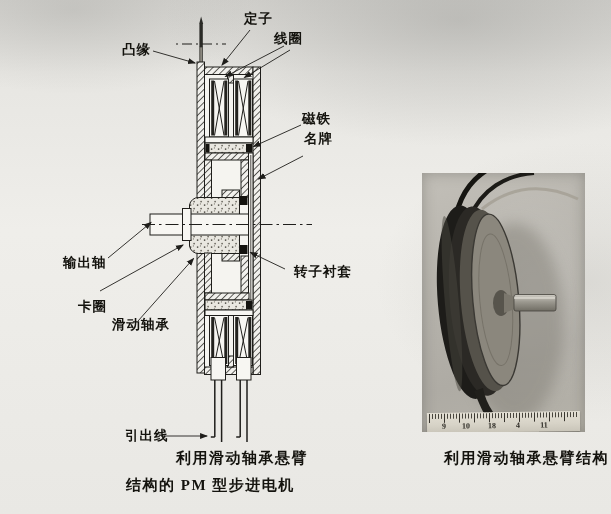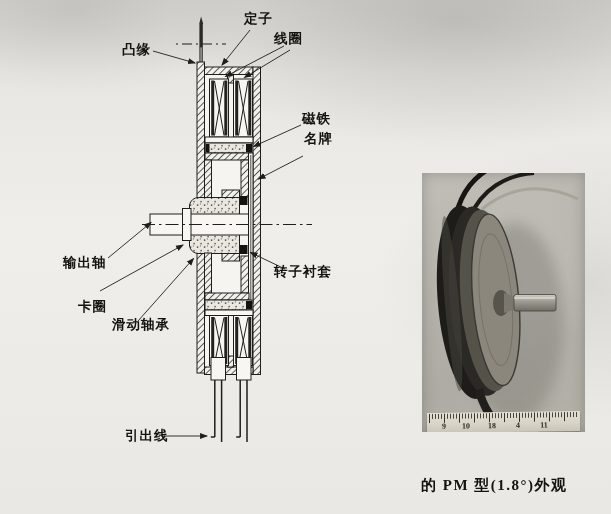--- a/index.html
+++ b/index.html
@@ -199,24 +199,26 @@
   </svg>
 
   <div class="lbl" style="left:244px;top:12px">定子</div>
   <div class="lbl" style="left:122px;top:43px">凸缘</div>
   <div class="lbl" style="left:274px;top:32px">线圈</div>
   <div class="lbl" style="left:302px;top:112px">磁铁</div>
   <div class="lbl" style="left:304px;top:132px">名牌</div>
   <div class="lbl" style="left:63px;top:256px">输出轴</div>
   <div class="lbl" style="left:78px;top:300px">卡圈</div>
   <div class="lbl" style="left:112px;top:318px">滑动轴承</div>
-  <div class="lbl" style="left:274px;top:265px">转子衬套</div>
+  <div class="lbl" style="left:294px;top:265px">转子衬套</div>
   <div class="lbl" style="left:125px;top:429px">引出线</div>
 
-  <div class="cap" style="left:421px;top:478px">的 PM 型(1.8°)外观</div>
+  <div class="cap" style="left:176px;top:451px">利用滑动轴承悬臂</div>
+  <div class="cap" style="left:126px;top:478px">结构的 PM 型步进电机</div>
+  <div class="cap" style="left:444px;top:451px">利用滑动轴承悬臂结构</div>
 
   <div id="photo">
     <svg width="163" height="259" viewBox="0 0 163 259">
       <defs>
         <linearGradient id="shaftgrad" x1="0" y1="0" x2="0" y2="1">
           <stop offset="0" stop-color="#cfccc4"></stop>
           <stop offset="0.45" stop-color="#9b988f"></stop>
           <stop offset="1" stop-color="#706d64"></stop>
         </linearGradient>
         <filter id="pblur" x="-40%" y="-40%" width="180%" height="180%">

